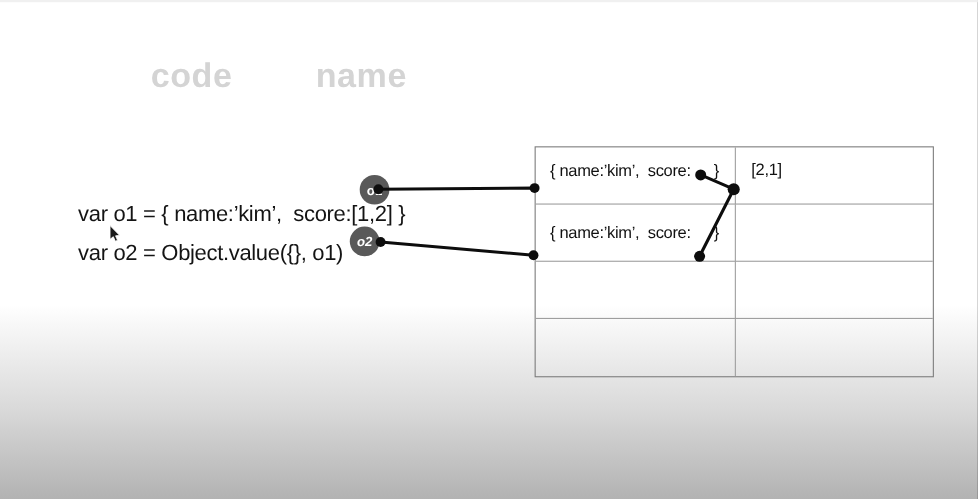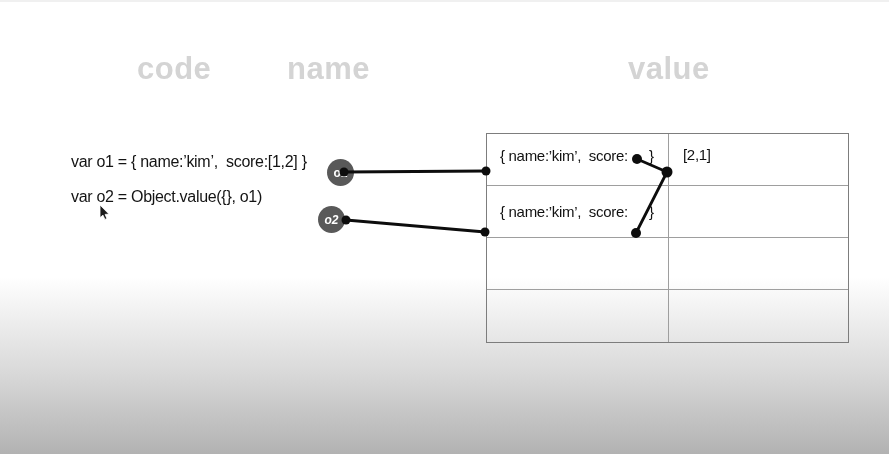--- a/index.html
+++ b/index.html
@@ -26,24 +26,25 @@
     color: #d4d4d4;
     white-space: pre;
   }
   .hdr-code  { left: 137px; }
   .hdr-name  { left: 287px; }
   .hdr-value { left: 628px; }
 
   .code-line {
     position: absolute;
     left: 71px;
-    font-size: 16px;
+    font-size: 20px;
     letter-spacing: -0.3px;
     color: #141414;
     white-space: pre;
+    margin-top: 31px;
   }
   .code-line-1 { top: 153px; }
   .code-line-2 { top: 188px; }
 
   .name-badge {
     position: absolute;
     width: 27px; height: 27px;
     border-radius: 50%;
     background: #595959;
     color: #ffffff;
@@ -85,21 +86,20 @@
   }
 </style>
 </head>
 <body>
 
 <div class="stage">
   <div class="top-edge"></div>
 
   <div class="col-header hdr-name">name</div>
   <div class="col-header hdr-code">code</div>
-  <div class="col-header hdr-value">value</div>
 
   <div class="code-line code-line-1">var o1 = { name:’kim’,  score:[1,2] }</div>
   <div class="code-line code-line-2">var o2 = Object.value({}, o1)</div>
 
   <div class="name-badge badge-o1">
     <span>o1</span>
   </div>
   <div class="name-badge badge-o2">
     <span>o2</span>
   </div>

